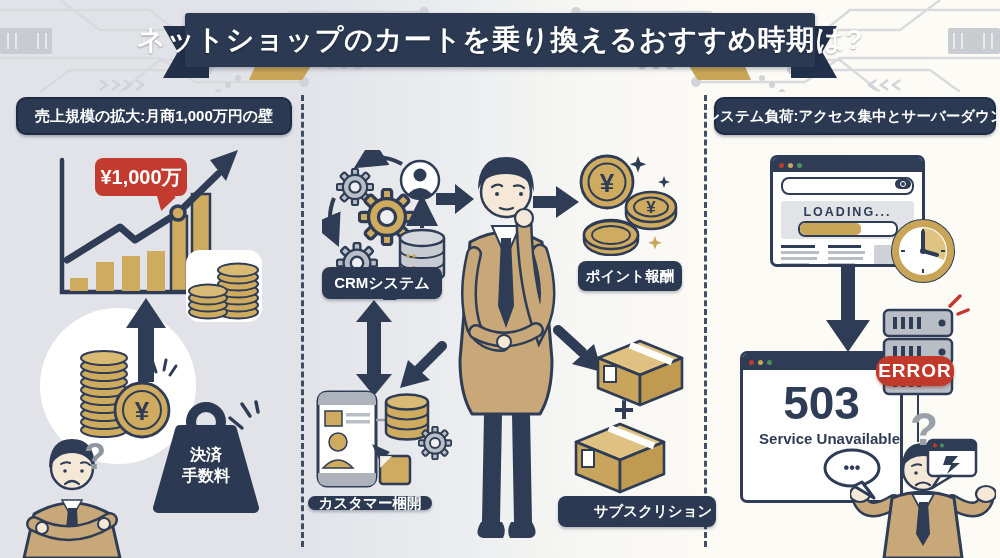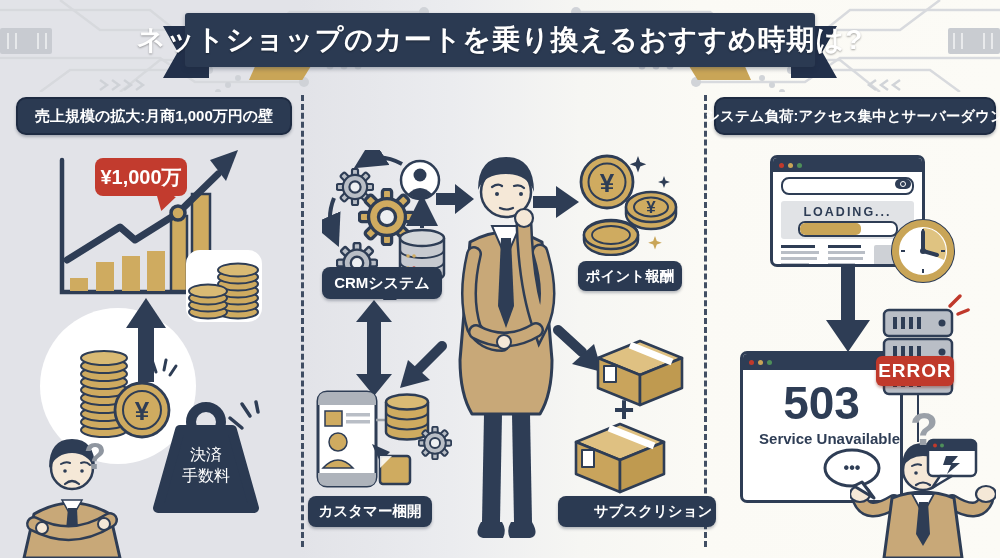--- a/index.html
+++ b/index.html
@@ -28,38 +28,38 @@
     display:flex;align-items:center;justify-content:center;white-space:nowrap;
     box-shadow:0 2px 3px rgba(30,40,60,.3);z-index:7;}
   .callout{position:absolute;left:95px;top:158px;width:92px;height:38px;background:#c23b2e;
     border-radius:8px;color:#fff;font-weight:bold;font-size:20px;display:flex;align-items:center;
     justify-content:center;z-index:8;}
   .callout-tail{position:absolute;left:152px;top:193px;width:22px;height:18px;background:#c23b2e;
     clip-path:polygon(0 0,100% 0,55% 100%);transform:rotate(18deg);z-index:7;}
   .white-circle{position:absolute;left:40px;top:308px;width:156px;height:156px;background:#fff;
     border-radius:50%;z-index:1;}
   .weight-text{position:absolute;left:158px;top:444px;width:96px;text-align:center;color:#fff;
-    font-weight:normal;font-size:16px;line-height:21px;z-index:9;}
+    font-weight:bold;font-size:16px;line-height:21px;z-index:9;}
   .qmark{position:absolute;font-weight:bold;color:#949aa4;z-index:9;}
   .browser{position:absolute;background:#fff;border:3px solid #2e3d55;border-radius:7px;
     overflow:hidden;box-sizing:border-box;}
   .titlebar{height:14px;background:#2e3d55;display:flex;align-items:center;gap:4px;padding-left:6px;}
   .dot{width:5px;height:5px;border-radius:50%;}
   .searchbar{margin:5px 8px 0 8px;height:14px;border:2px solid #2e3d55;border-radius:8px;position:relative;}
   .mag{position:absolute;right:1px;top:0px;width:16px;height:10px;background:#2e3d55;border-radius:5px;}
   .mag::after{content:"";position:absolute;left:5px;top:2px;width:4px;height:4px;border:1.5px solid #fff;border-radius:50%;}
   .loadpanel{margin:6px 8px 0 8px;height:38px;background:#e1e3e6;border-radius:3px;text-align:center;}
   .loadtext{color:#2e3d55;font-weight:bold;font-size:12.5px;letter-spacing:2px;padding-top:4px;}
   .progress{margin:2px auto 0 auto;width:96px;height:12px;background:#fff;border:2px solid #2e3d55;
     border-radius:7px;overflow:hidden;}
   .progress>div{height:100%;width:64%;background:#c9a557;border-radius:5px;margin:0;}
   .contentrow{display:flex;gap:7px;margin:6px 8px 0 8px;}
   .tline{height:3px;margin-bottom:3px;}
   .err-badge{position:absolute;left:876px;top:356px;width:78px;height:30px;background:#c0392b;
-    border-radius:6px;color:#fff;font-weight:bold;font-size:19px;letter-spacing:1px;display:flex;
+    border-radius:14px;color:#fff;font-weight:bold;font-size:19px;letter-spacing:1px;display:flex;
     align-items:center;justify-content:center;z-index:9;box-shadow:0 2px 3px rgba(120,30,20,.4);}
   .e503{color:#2e3d55;font-weight:bold;font-size:46px;text-align:center;margin-top:10px;line-height:46px;}
   .e503sub{color:#2e3d55;font-weight:bold;font-size:15px;text-align:right;margin-top:4px;}
   .plus{position:absolute;left:606px;top:392px;width:36px;height:36px;color:#2e3d55;font-size:36px;
     font-weight:bold;display:flex;align-items:center;justify-content:center;z-index:6;}
 </style>
 </head>
 <body>
 
 <div id="canvas">
@@ -388,21 +388,21 @@
     <g>
       <path d="M76,16 v30 a21,7.5 0 0 0 42,0 v-30" fill="#cfab60" stroke="#2e3d55" stroke-width="2.5"></path>
       <ellipse cx="97" cy="16" rx="21" ry="7.5" fill="#d9ba74" stroke="#2e3d55" stroke-width="2.5"></ellipse>
       <path d="M76,26 a21,7.5 0 0 0 42,0 M76,36 a21,7.5 0 0 0 42,0" fill="none" stroke="#2e3d55" stroke-width="2"></path>
     </g>
     <use href="#gear8" x="108" y="40" width="34" height="34" style="color:#b9bec6"></use>
     <polygon points="62,58 80,66 70,76" fill="#2e3d55"></polygon>
     <rect x="70" y="70" width="30" height="28" rx="3" fill="#cfab60" stroke="#2e3d55" stroke-width="2.5"></rect>
     <polygon points="70,70 82,70 70,82" fill="#fff" opacity="0.85"></polygon>
   </svg>
-  <div class="pill" style="left:308px;top:496px;width:124px;height:31px;font-size:14.5px;">カスタマー梱開</div>
+  <div class="pill" style="left:308px;top:496px;width:124px;height:14px;font-size:14.5px;">カスタマー梱開</div>
 
   <div class="browser" style="left:770px;top:155px;width:155px;height:112px;z-index:5;">
     <div class="titlebar">
       <div class="dot" style="background:#c0392b"></div>
       <div class="dot" style="background:#c9a557"></div>
       <div class="dot" style="background:#4e8f5a"></div>
     </div>
     <div class="searchbar">
       <div class="mag"></div>
     </div>

